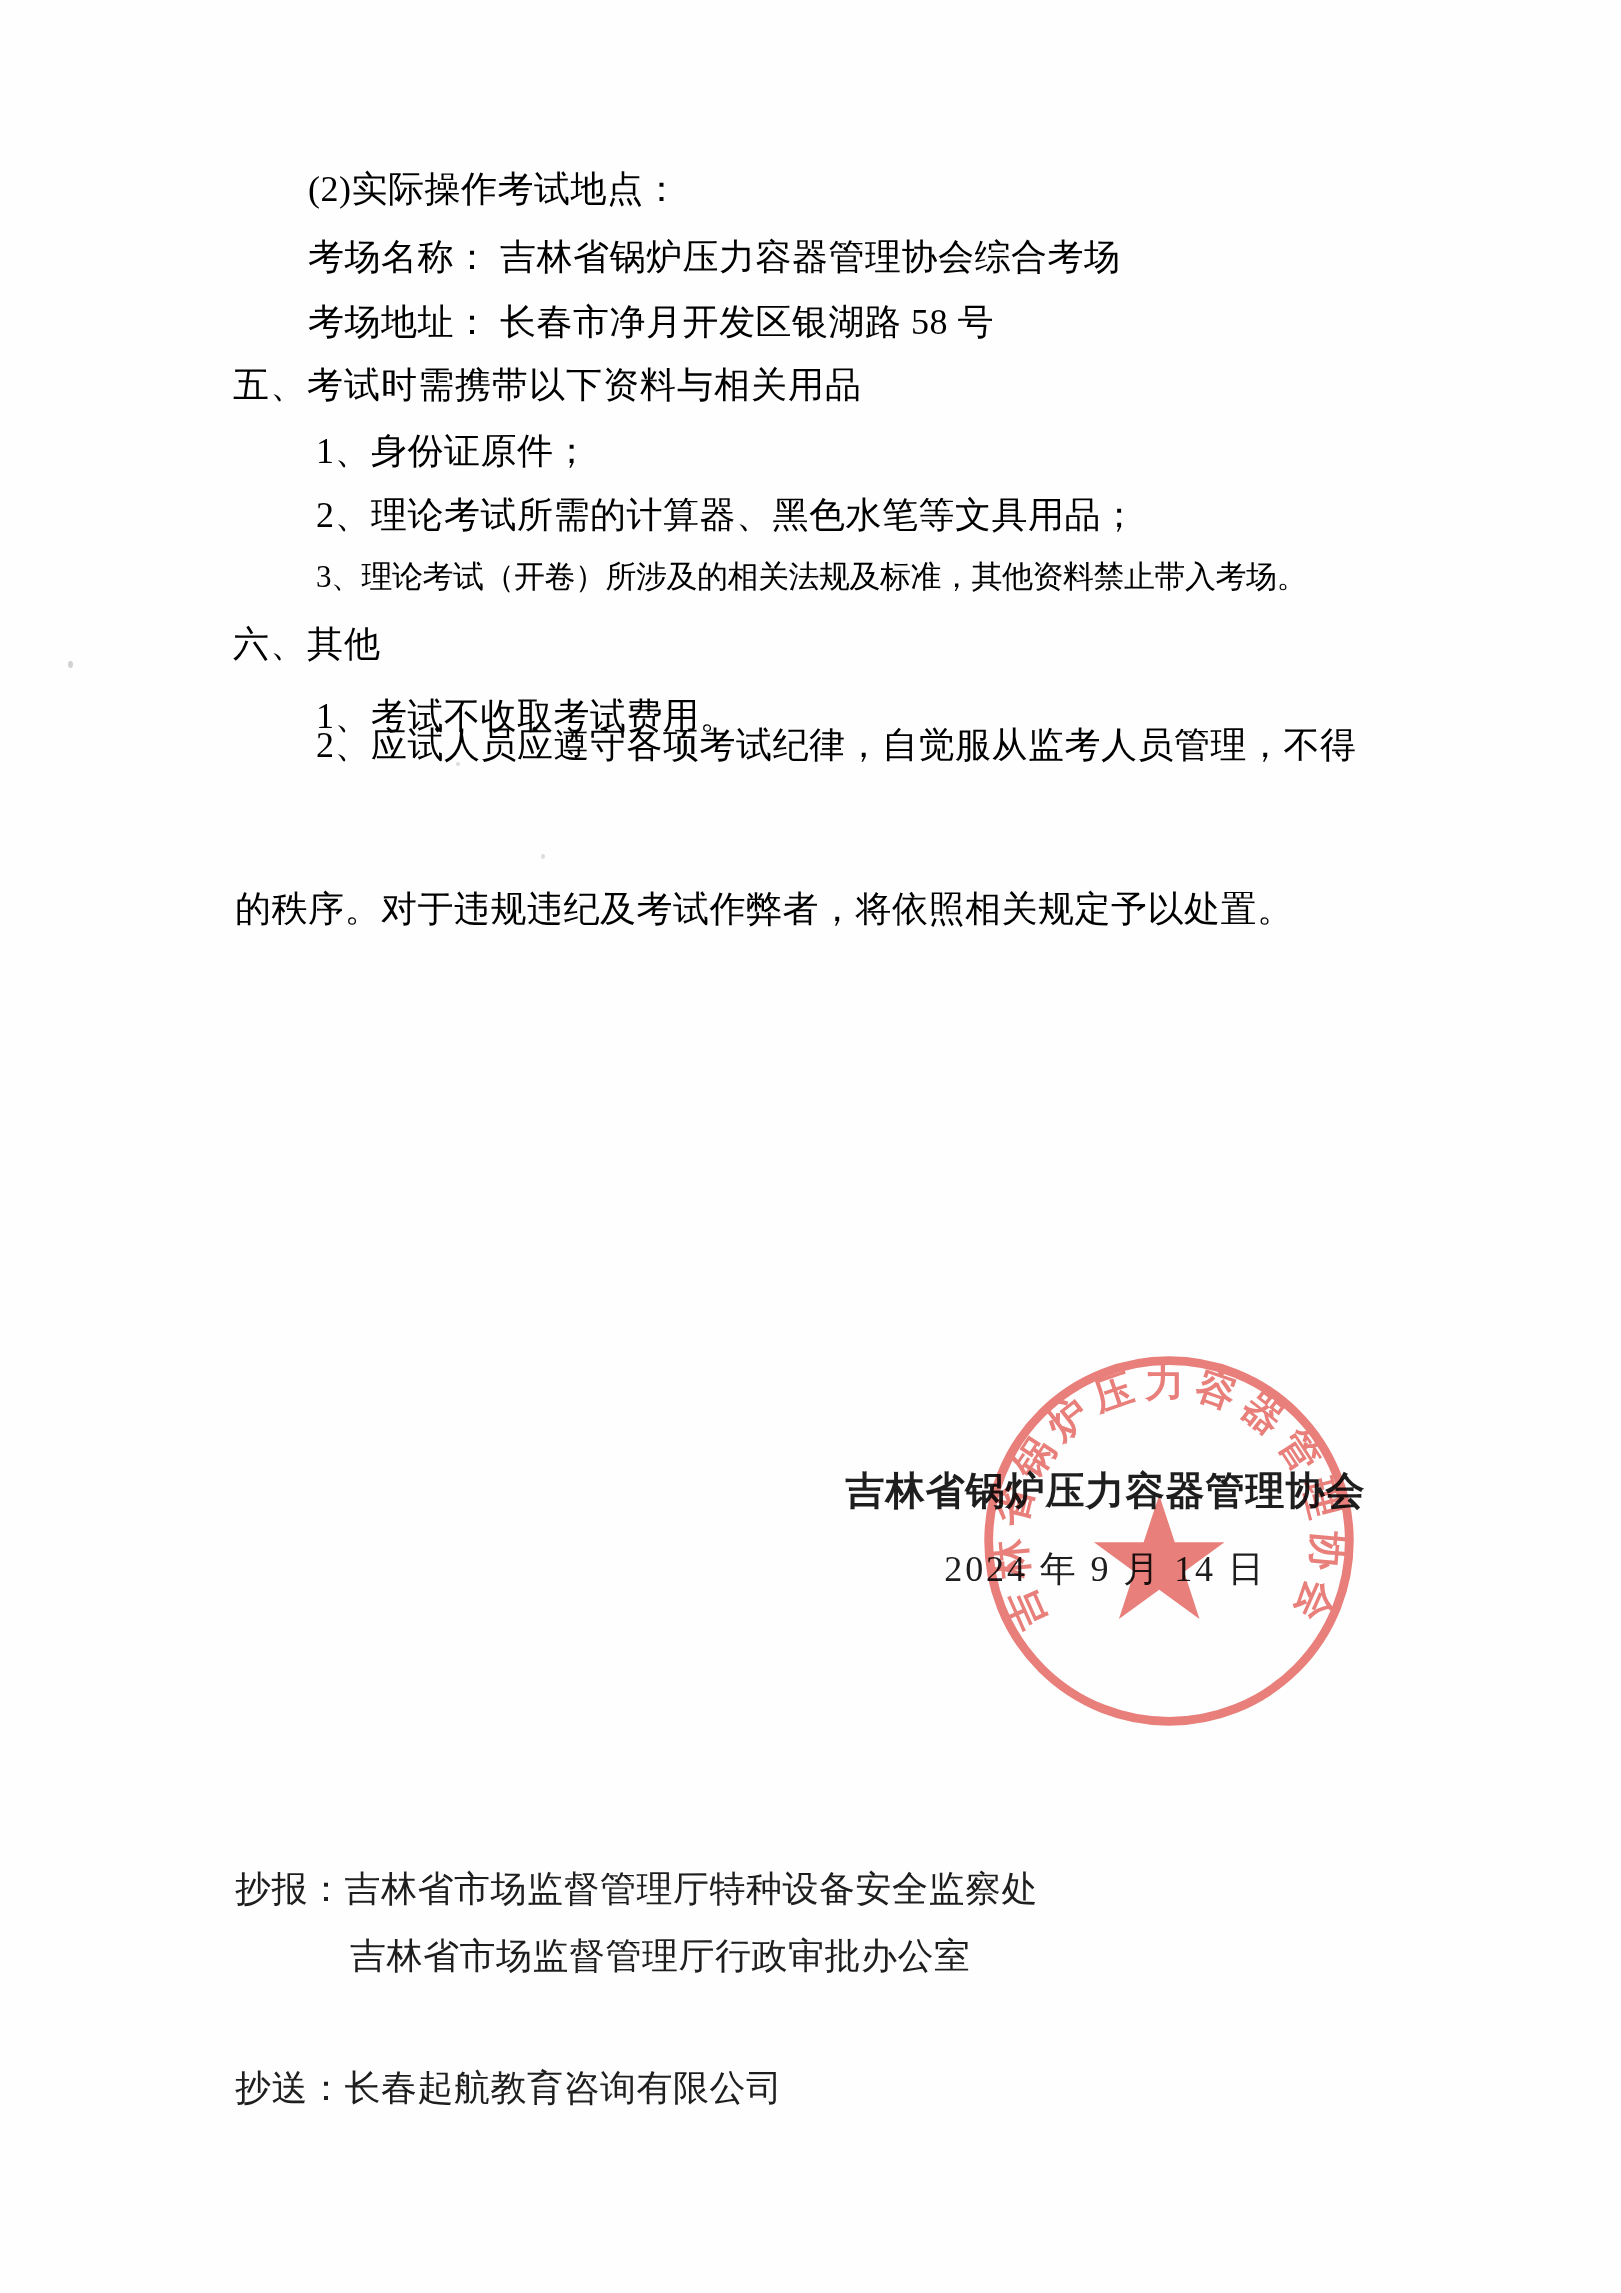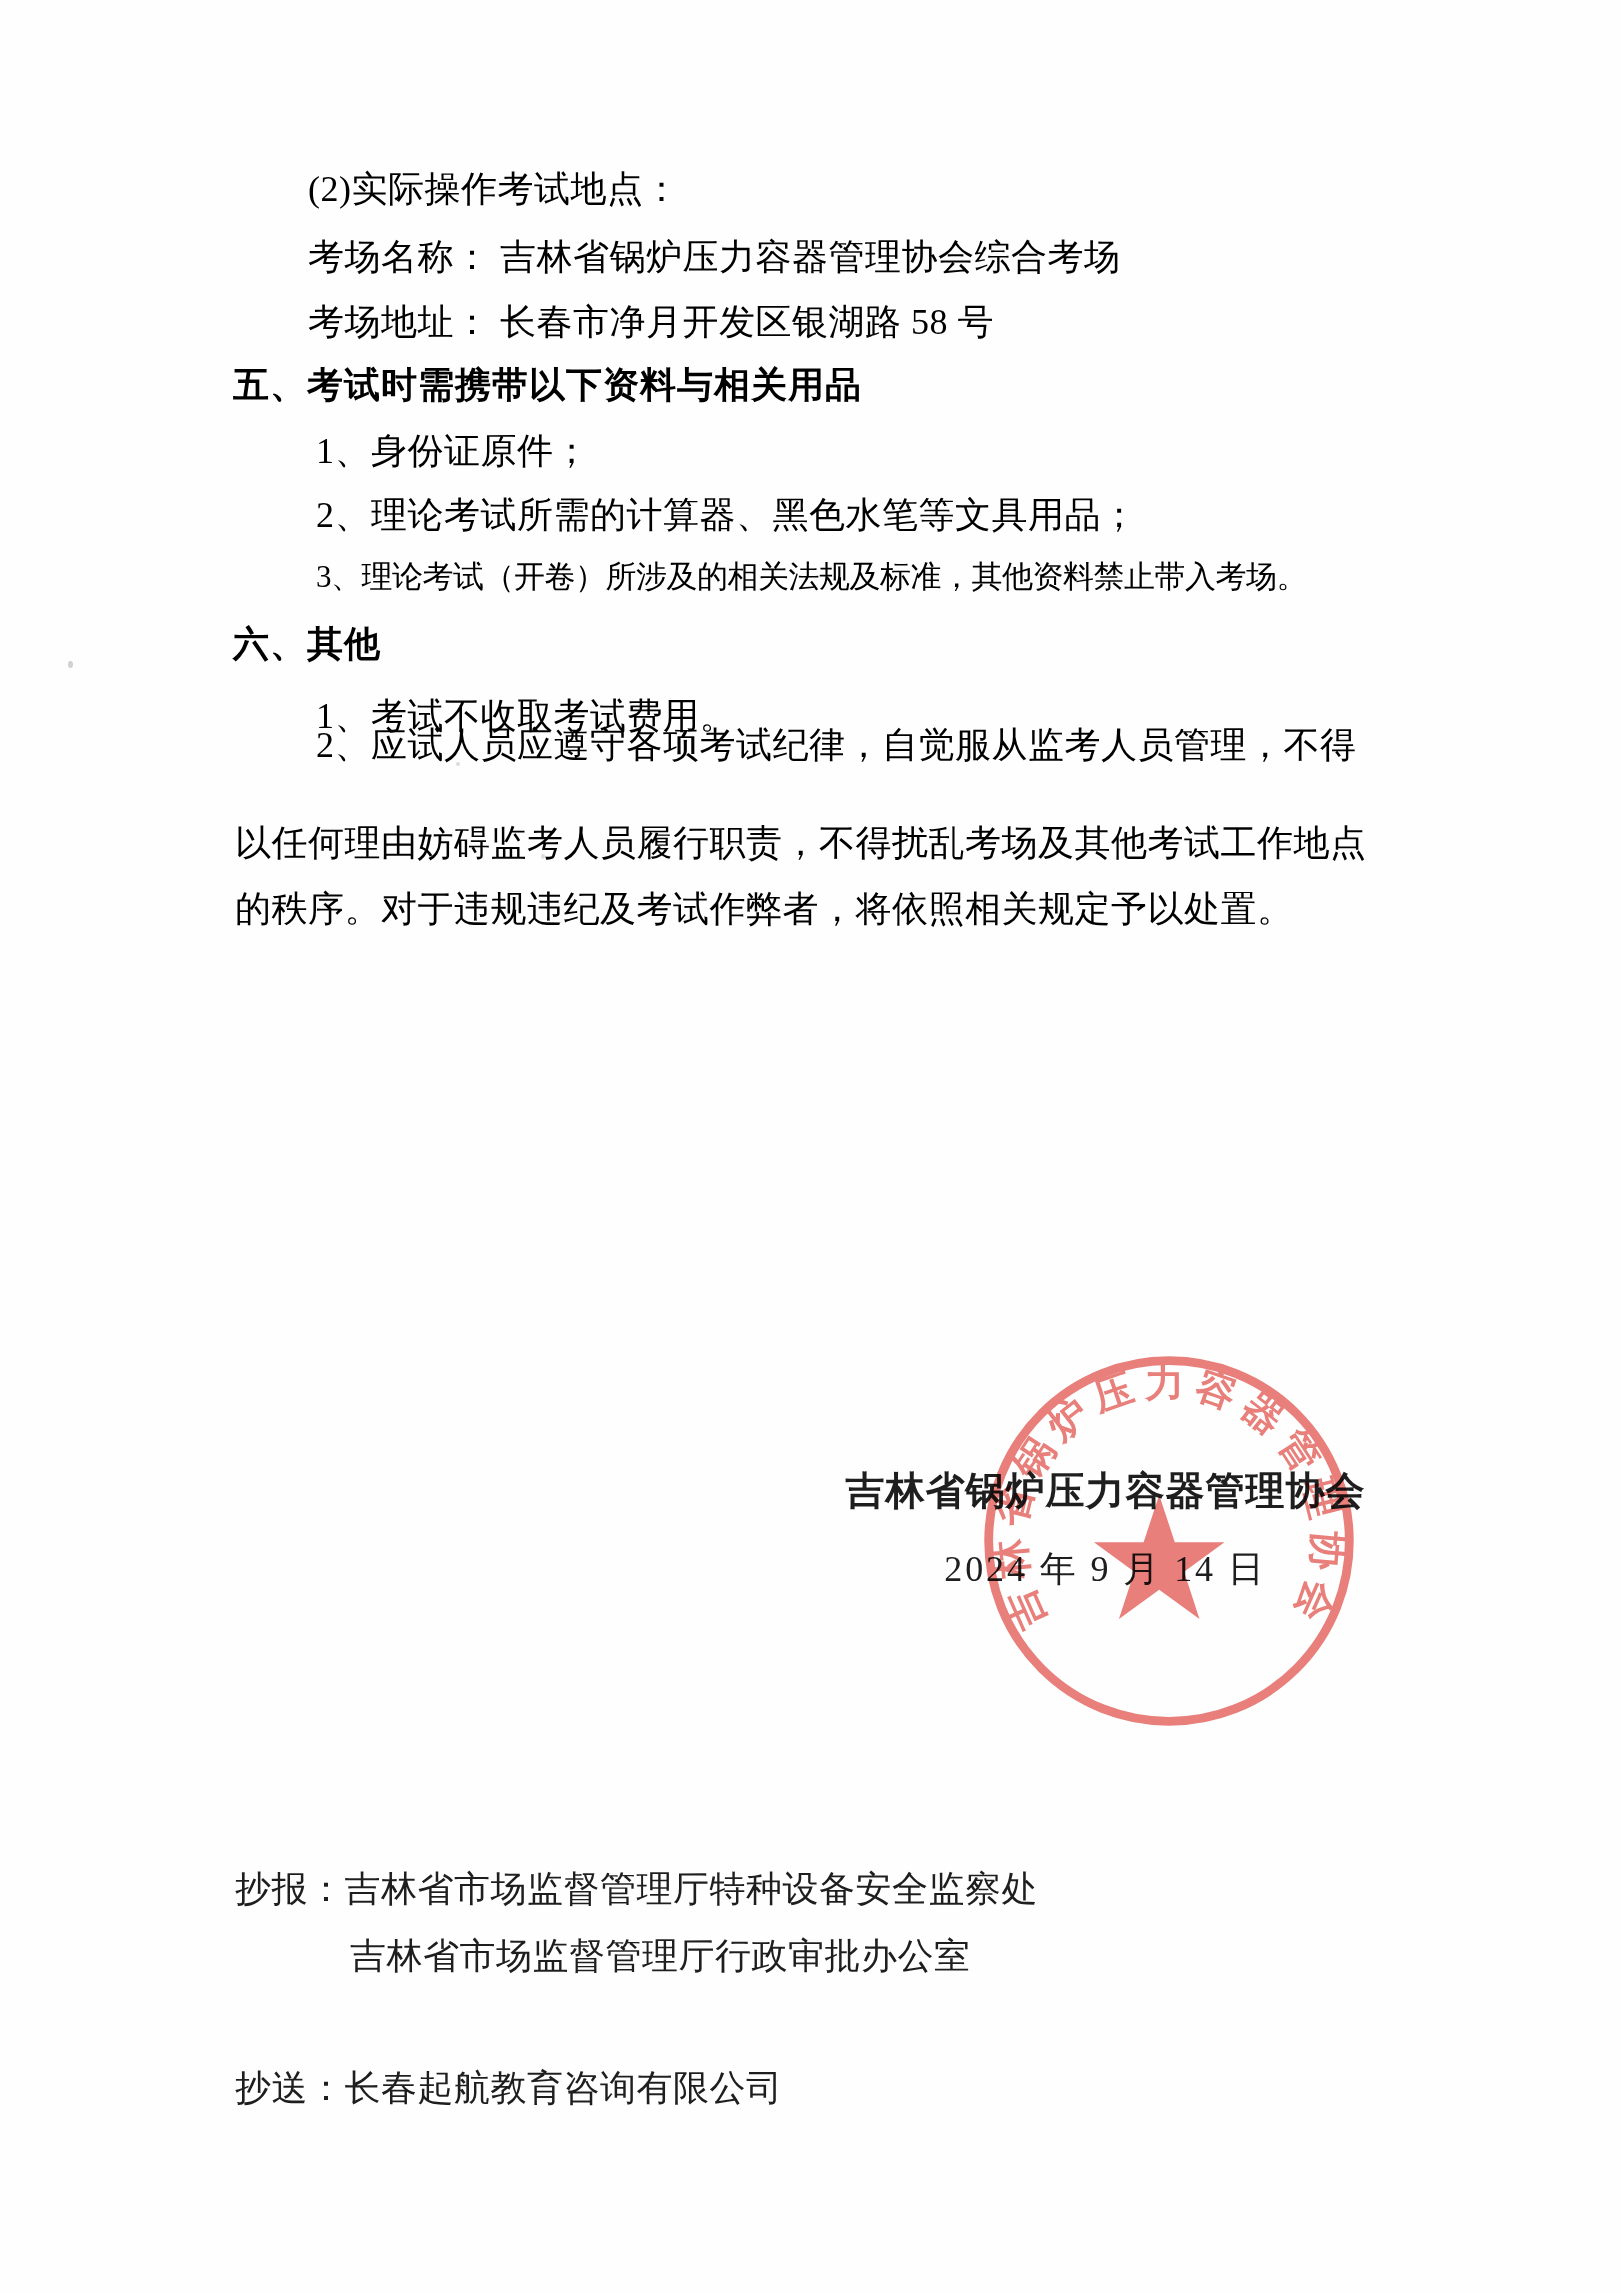--- a/index.html
+++ b/index.html
@@ -12,21 +12,21 @@
   .page{position:absolute;inset:0;background:#fefefefe;}
   
   .bl{
     position:absolute;font-size:36px;line-height:1.12;white-space:nowrap;
     letter-spacing:0.5px;color:#000000;
   }
   .ind-para{left:308px;}
   .ind-item{left:316px;}
   .ind-cont{left:235px;}
   .ind-head{
-    left:233px;font-weight:700;
+    left:233px;font-weight:400;
     font-family:"Liberation Sans","DejaVu Sans",sans-serif;
     letter-spacing:1px;
   }
   .squeeze{font-size:31px;letter-spacing:-0.5px;}
   
   .sig{position:absolute;left:831px;top:1464px;width:549px;text-align:center;}
   .sig-org{
     font-size:39px;font-weight:700;letter-spacing:1px;white-space:nowrap;
     font-family:"Liberation Sans","DejaVu Sans",sans-serif;
   }
@@ -59,21 +59,20 @@
   <div class="bl ind-para" style="top:169px">(2)实际操作考试地点：</div>
   <div class="bl ind-para" style="top:237px">考场名称： 吉林省锅炉压力容器管理协会综合考场</div>
   <div class="bl ind-para" style="top:302px">考场地址： 长春市净月开发区银湖路 58 号</div>
   <div class="bl ind-head" style="top:365px">五、考试时需携带以下资料与相关用品</div>
   <div class="bl ind-item" style="top:431px">1、身份证原件；</div>
   <div class="bl ind-item" style="top:495px">2、理论考试所需的计算器、黑色水笔等文具用品；</div>
   <div class="bl ind-item squeeze" style="top:560px">3、理论考试（开卷）所涉及的相关法规及标准，其他资料禁止带入考场。</div>
   <div class="bl ind-head" style="top:624px">六、其他</div>
   <div class="bl ind-item" style="top:696px">1、考试不收取考试费用。</div>
   <div class="bl ind-item" style="top:725px">2、应试人员应遵守各项考试纪律，自觉服从监考人员管理，不得</div>
-  <div class="bl ind-cont" style="top:823px">以任何理由妨碍监考人员履行职责，不得扰乱考场及其他考试工作地点</div>
   <div class="bl ind-cont" style="top:889px">的秩序。对于违规违纪及考试作弊者，将依照相关规定予以处置。</div>
 
   <div class="sig">
     <div class="sig-org">吉林省锅炉压力容器管理协会</div>
     <div class="sig-date">2024 年 9 月 14 日</div>
   </div>
 
   <div class="seal">
     <svg viewBox="0 0 400 400" width="392" height="392" xmlns="http://www.w3.org/2000/svg">
       <circle cx="200" cy="200" r="184" fill="none" stroke-width="9" stroke="#e66e68"></circle>

